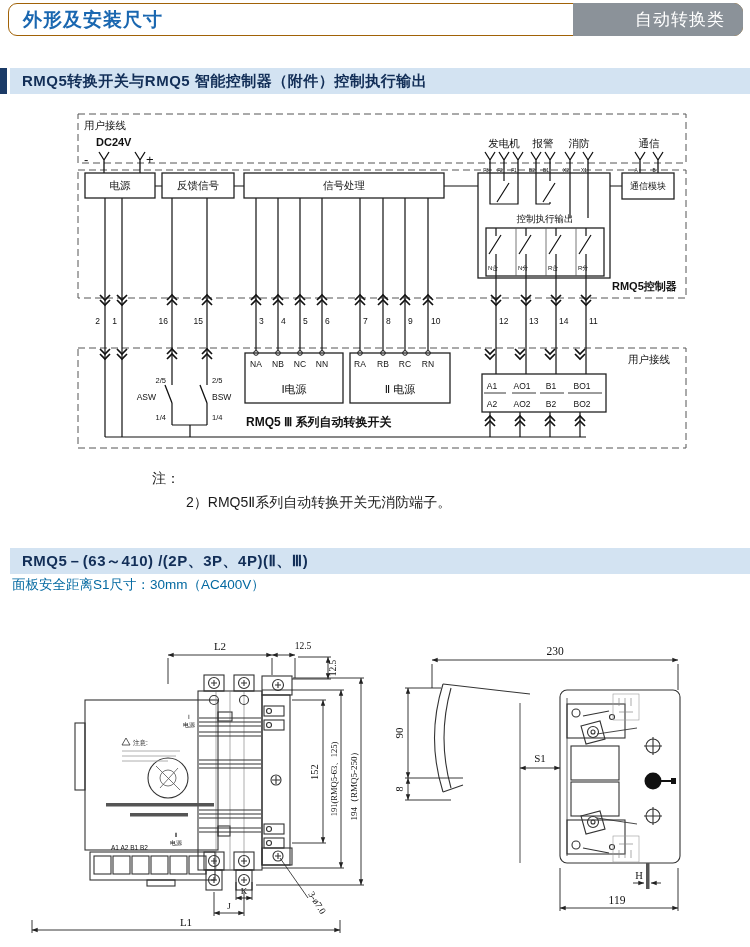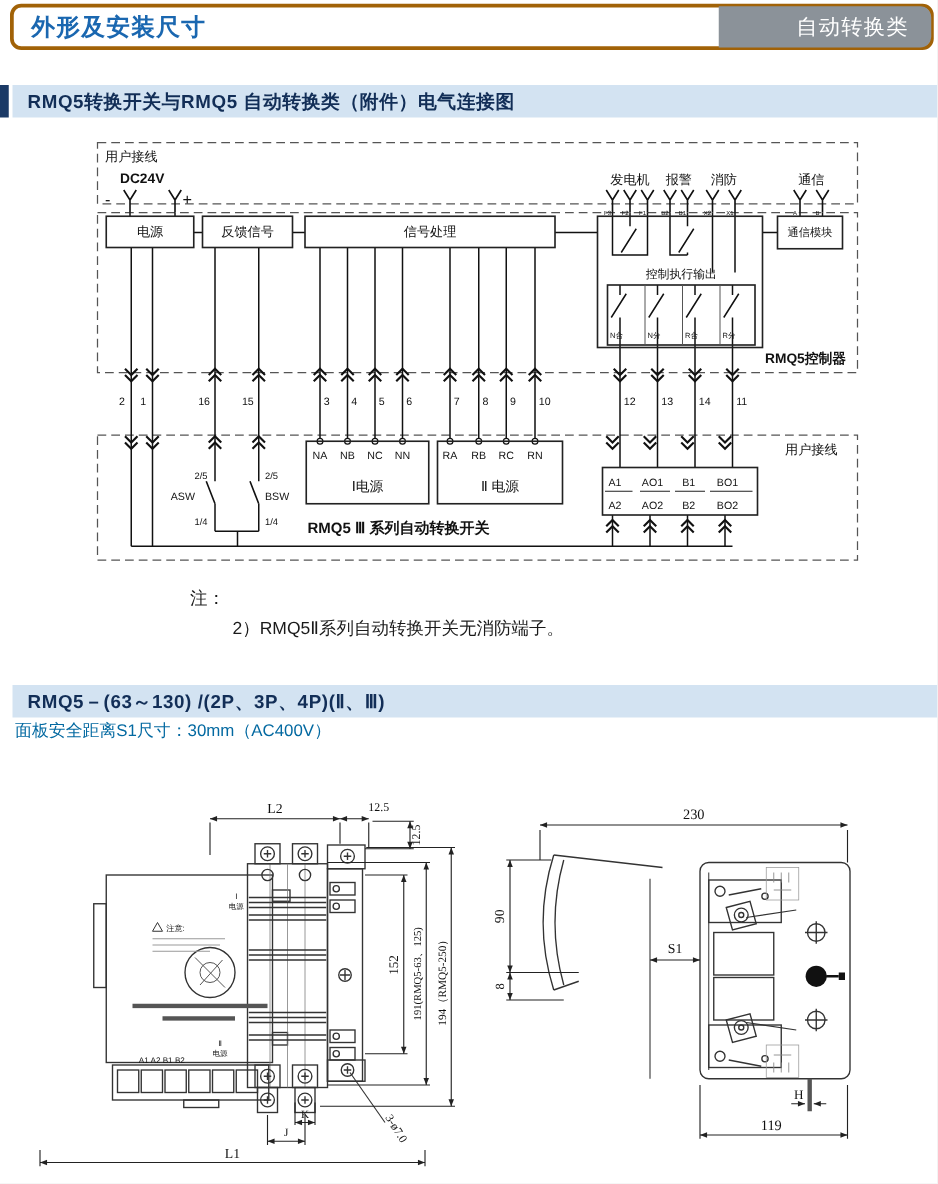--- a/index.html
+++ b/index.html
@@ -1,18 +1,18 @@
 <!DOCTYPE html>
 <html><head>
 <meta charset="utf-8">
 <style>
   html,body{margin:0;padding:0;background:#e9e9e9;}
   .page{position:relative;width:750px;height:947px;background:#ffffff;overflow:hidden;
         font-family:"Liberation Sans",sans-serif;color:#111;}
-  .hdr{position:absolute;left:8px;top:3px;width:733px;height:31px;border:3px solid #a16207;
+  .hdr{position:absolute;left:8px;top:3px;width:733px;height:31px;border:1px solid #a16207;
        border-radius:9px;background:#fff;}
   .hdr-title{position:absolute;left:14px;top:3px;font-size:19px;font-weight:bold;color:#1a67b0;letter-spacing:1px;}
   .hdr-badge{position:absolute;right:-1px;top:-1px;height:33px;width:126px;background:#8b9299;color:#fff;
        font-size:17px;display:flex;align-items:center;justify-content:center;border-radius:0 9px 9px 0;letter-spacing:1px;padding-left:44px;}
   .secbar{position:absolute;left:10px;width:740px;height:26px;background:#d3e3f2;display:flex;align-items:center;}
   .secbar .t{padding-left:12px;font-size:15px;font-weight:bold;color:#122e57;letter-spacing:.5px;}
   .secedge{position:absolute;left:0;width:7px;height:26px;background:#1b3a66;}
   .notes{position:absolute;left:152px;top:466px;width:540px;font-size:14px;line-height:24px;color:#1a1a1a;font-weight:500;}
   .nrow{display:flex;}
   .nlab{width:34px;flex:0 0 34px;}
@@ -26,21 +26,21 @@
 
 <div class="page">
 
   <div class="hdr">
     <span class="hdr-title">外形及安装尺寸</span>
     <div class="hdr-badge">自动转换类</div>
   </div>
 
   <div class="secedge" style="top:68px"></div>
   <div class="secbar" style="top:68px">
-    <span class="t">RMQ5转换开关与RMQ5 自动转换类（附件）电气连接图</span>
+    <span class="t">RMQ5转换开关与RMQ5 智能控制器（附件）控制执行输出</span>
   </div>
 
   <svg style="left:0;top:108px" width="750" height="352" viewBox="0 0 750 352">
     <defs>
       <path id="chd" d="M-5,0 L0,5 L5,0 M-5,5 L0,10 L5,5"></path>
       <path id="chu" d="M-5,5 L0,0 L5,5 M-5,10 L0,5 L5,10"></path>
       <path id="yterm" d="M0,18 L0,8 M0,8 L-5,0 M0,8 L5,0"></path>
     </defs>
 
     <g stroke="#555" fill="none" stroke-width="1" stroke-dasharray="7 4">
@@ -229,21 +229,21 @@
     <div class="nrow">
       <span class="nlab">注：</span>
     </div>
     <div class="nrow">
       <span class="nlab"></span>
       <span>2）RMQ5Ⅱ系列自动转换开关无消防端子。</span>
     </div>
   </div>
 
   <div class="secbar" style="top:548px">
-    <span class="t">RMQ5－(63～130) /(2P、3P、4P)(Ⅱ、Ⅲ)</span>
+    <span class="t">RMQ5－(63～410) /(2P、3P、4P)(Ⅱ、Ⅲ)</span>
   </div>
   <div class="panelnote">面板安全距离S1尺寸：30mm（AC400V）</div>
 
   <svg style="left:10px;top:630px" width="380" height="317" viewBox="0 0 380 317">
     <defs>
       <marker id="arr1" viewBox="0 0 10 10" refX="9" refY="5" markerWidth="9" markerHeight="7" orient="auto-start-reverse">
         <path d="M0,1.5 L9,5 L0,8.5 z" fill="#222"></path>
       </marker>
     </defs>
     <g stroke="#333" fill="none" stroke-width="1.1">

